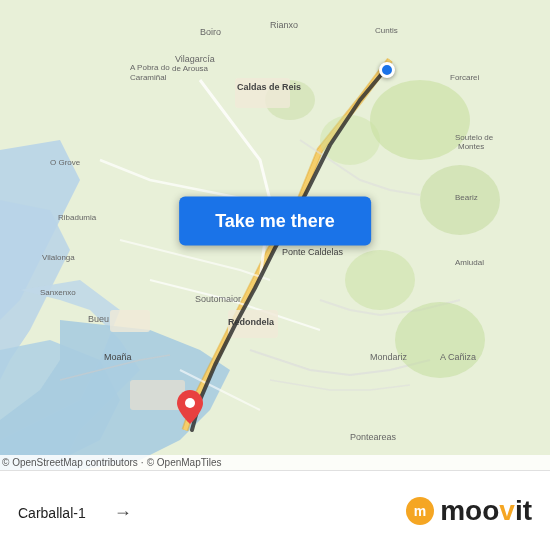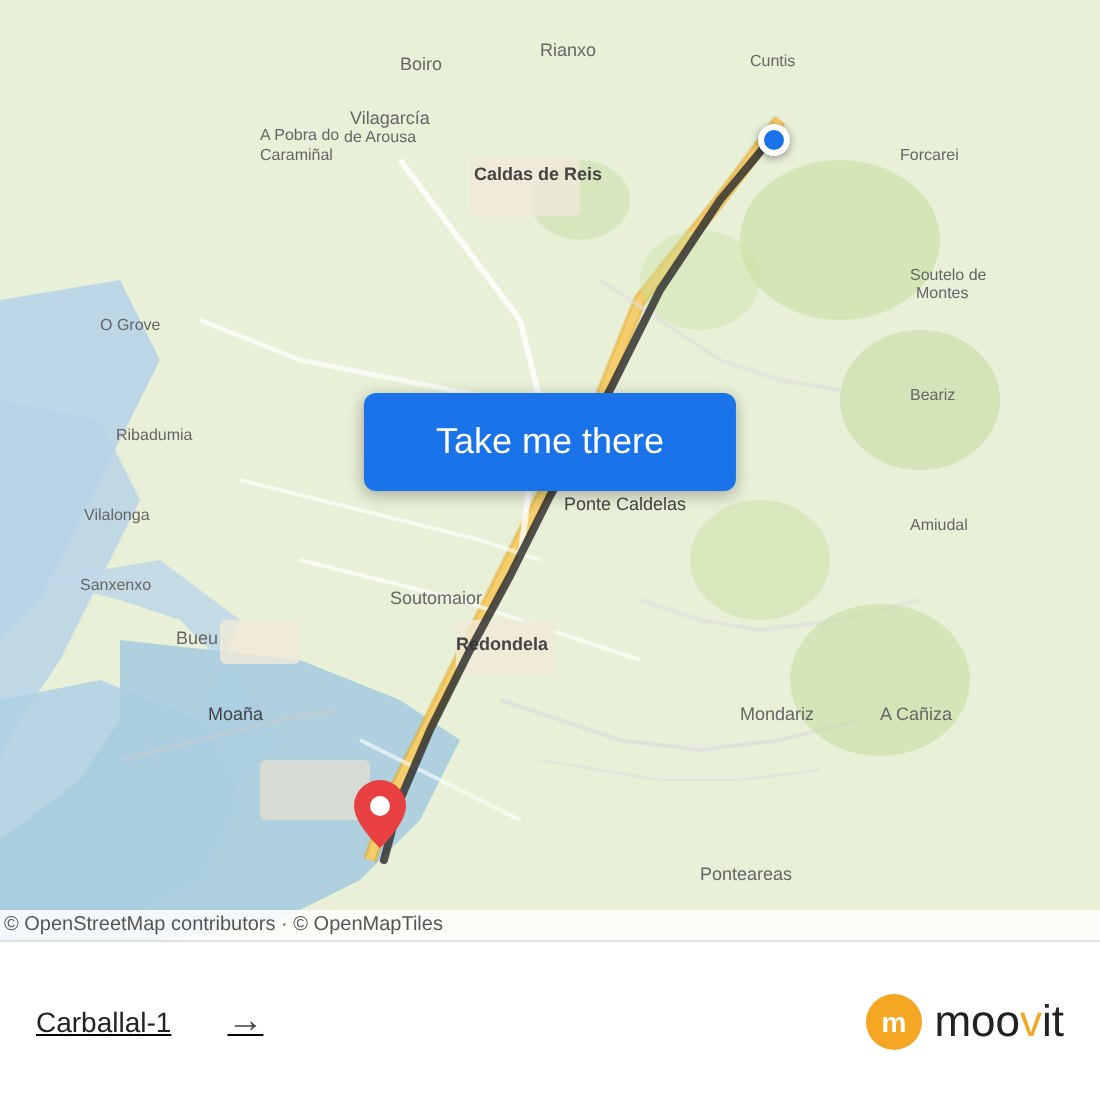--- a/index.html
+++ b/index.html
@@ -31,21 +31,21 @@
       position: absolute;
       left: 50%;
       top: 47%;
       transform: translate(-50%, -50%);
       background: #1a73e8;
       color: white;
       border: none;
       border-radius: 6px;
       padding: 14px 36px;
       font-size: 18px;
-      font-weight: normal;
+      font-weight: bold;
       cursor: pointer;
       white-space: nowrap;
       box-shadow: 0 2px 8px rgba(0,0,0,0.3);
       z-index: 10;
     }
 
     
     #attribution {
       position: absolute;
       bottom: 0;
@@ -65,45 +65,44 @@
       background: #fff;
       display: flex;
       align-items: center;
       justify-content: space-between;
       padding: 10px 18px;
       border-top: 1px solid #e0e0e0;
     }
 
     #route-info {
       display: flex;
-      align-items: center;
+      align-items: flex-end;
       gap: 28px;
-      text-decoration: underline;
     }
 
     .place-label {
       font-size: 14px;
       color: #222;
       font-weight: 500;
     }
 
     .arrow-icon {
       font-size: 18px;
       color: #444;
     }
 
     #moovit-logo {
       display: flex;
       align-items: center;
       gap: 6px;
     }
 
     .moovit-text {
-      font-size: 22px;
-      font-weight: normal;
+      font-size: 28px;
+      font-weight: bold;
       color: #222;
     }
 
     .moovit-accent {
       color: #f5a623;
     }
 
     
     .dest-pin {
       position: absolute;

